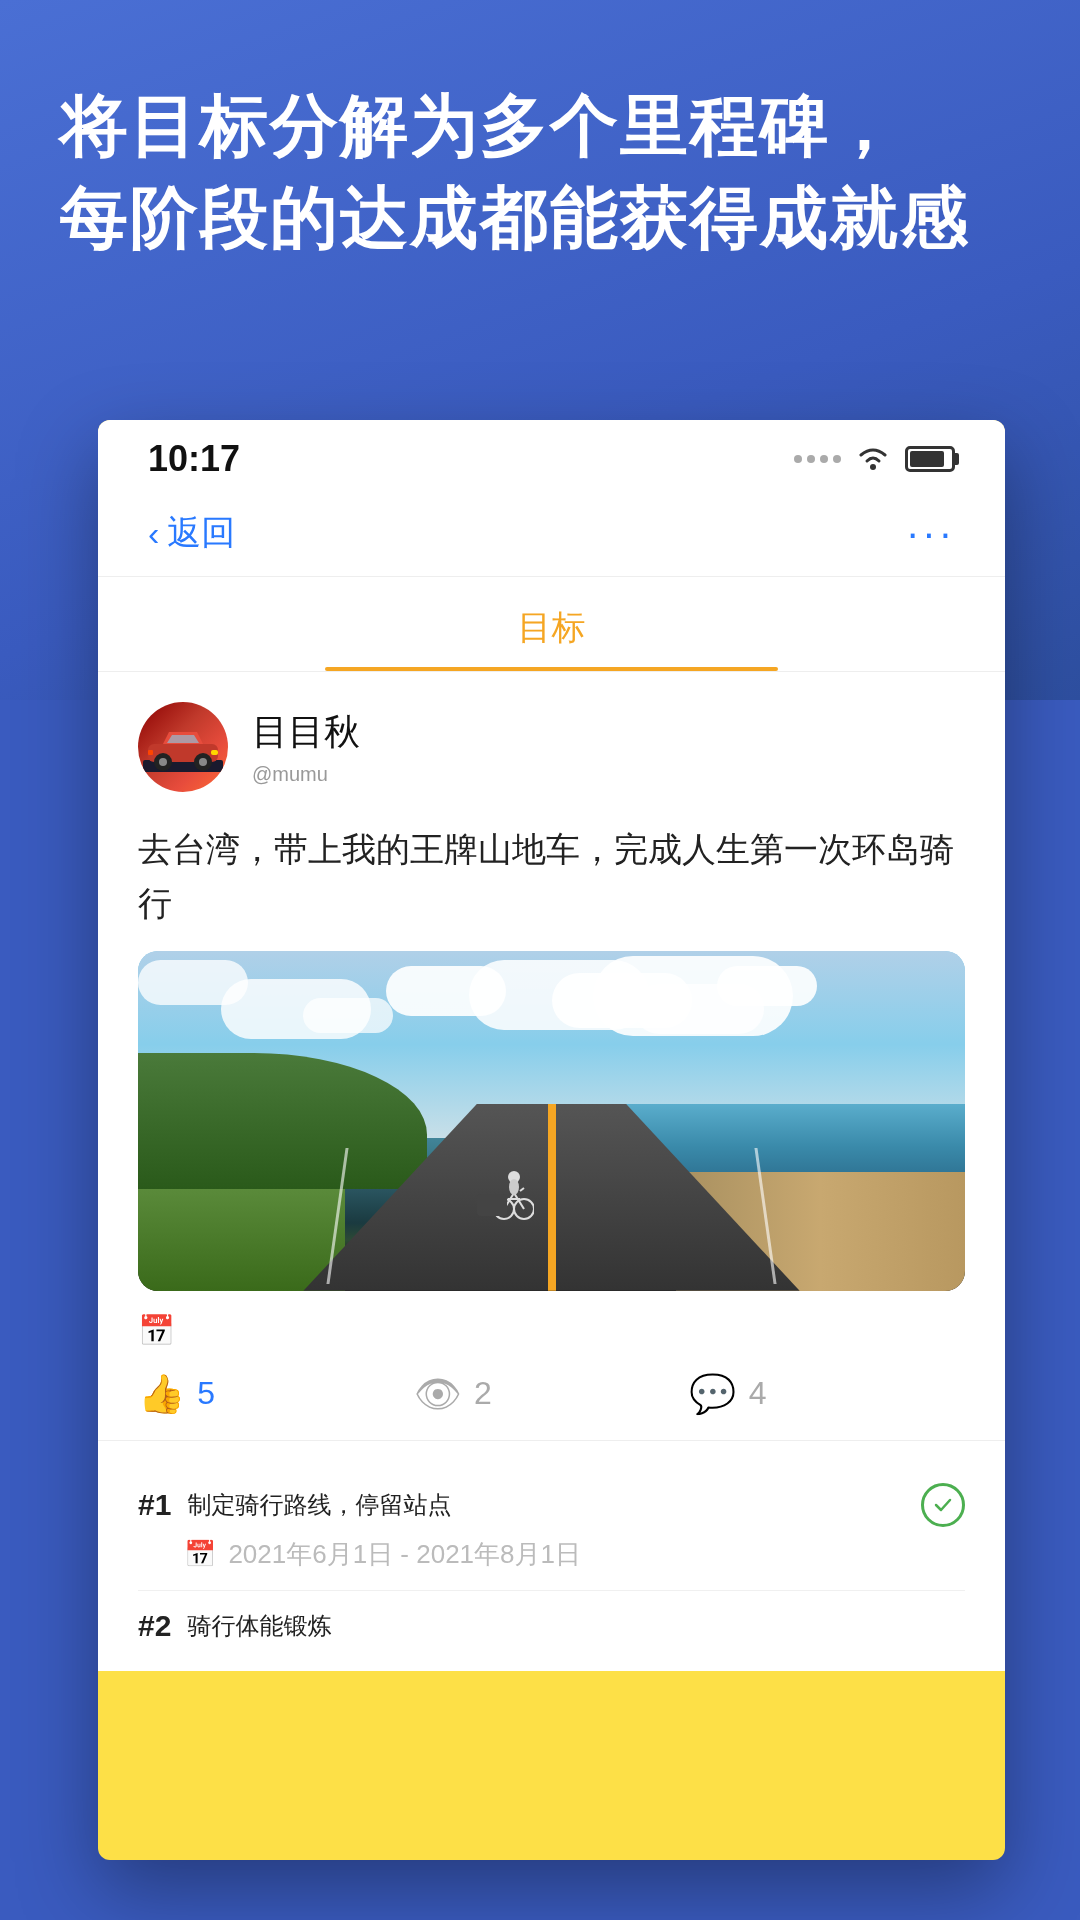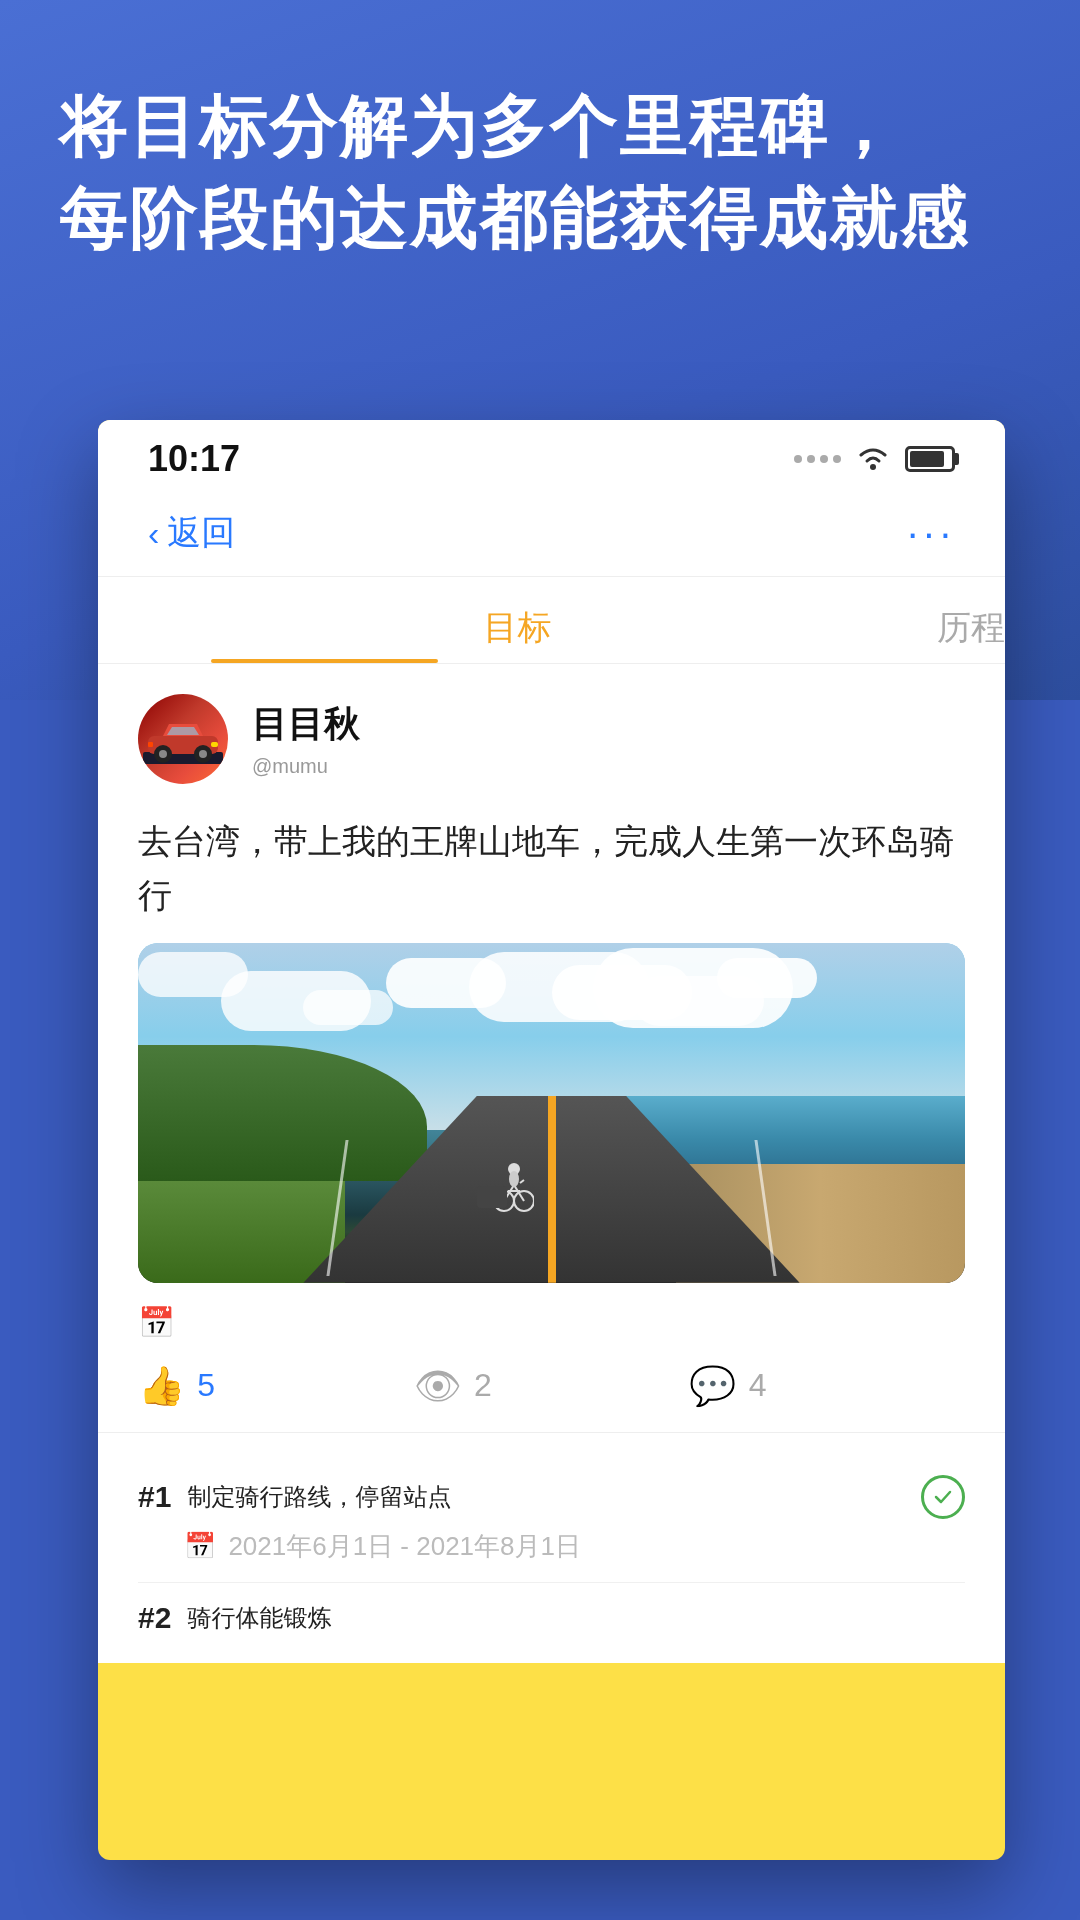--- a/index.html
+++ b/index.html
@@ -129,22 +129,22 @@
     }
 
     
     .tabs {
       display: flex;
       background: #ffffff;
       border-bottom: 1px solid #eee;
     }
     .tab {
       flex: 1;
-      text-align: right;
-      padding: 28px 0 12px;
+      text-align: center;
+      padding: 28px 0 20px;
       font-size: 34px;
       position: relative;
       color: #aaa;
     }
     .tab.active {
       color: #f5a623;
     }
     .tab.active::after {
       content: '';
       position: absolute;
@@ -182,21 +182,21 @@
       position: relative;
     }
     
     .avatar-car {
       width: 80px;
       height: 50px;
     }
     .user-name-block {}
     .user-name {
       font-size: 36px;
-      font-weight: 700;
+      font-weight: 400;
       color: #111;
     }
     .user-handle {
       font-size: 20px;
       color: #999;
       margin-top: 6px;
     }
 
     
     .goal-text {
@@ -395,21 +395,20 @@
   <div class="nav-bar">
     <div class="back-btn">
       <span>‹</span>
       <span>返回</span>
     </div>
     <div class="more-btn">···</div>
   </div>
 
   <div class="tabs">
     <div class="tab active">目标</div>
-    <div class="tab">历程</div>
   </div>
 
   <div class="content">
 
     <div class="user-info">
       <div class="avatar">
 
         <svg class="avatar-car" viewBox="0 0 80 50" fill="none">
 
           <rect x="0" y="38" width="80" height="12" fill="#1a1a2e" rx="2"></rect>

